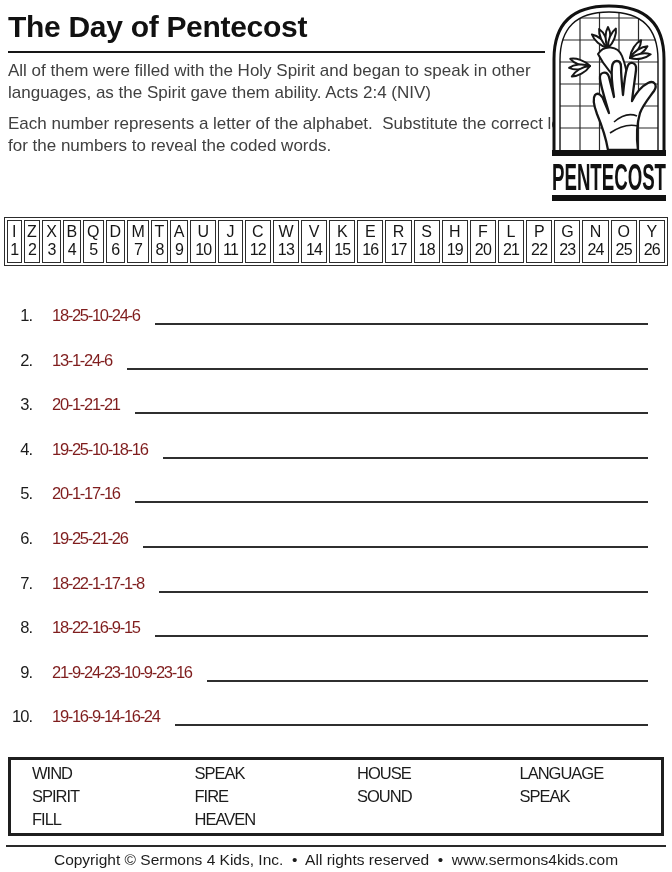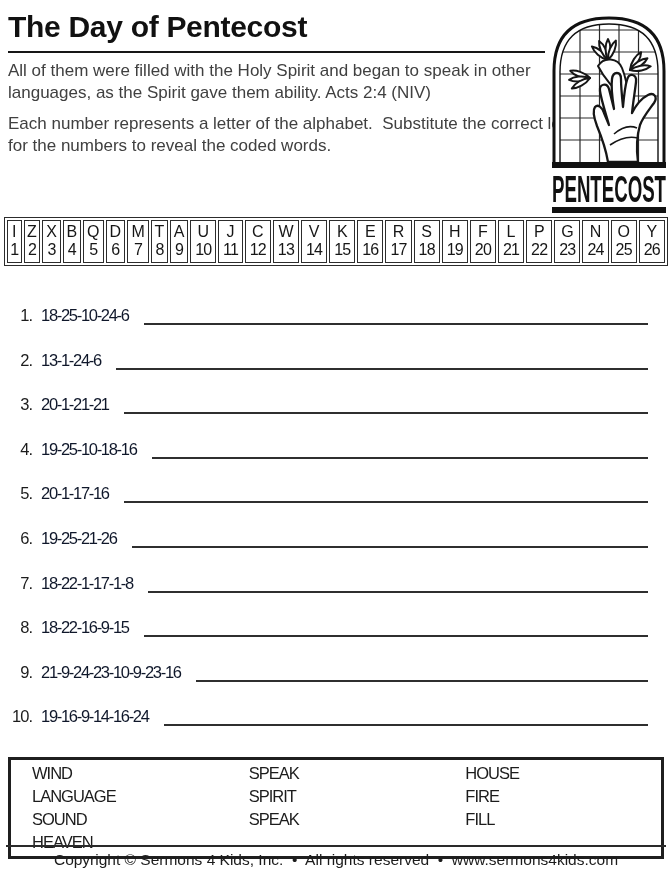--- a/index.html
+++ b/index.html
@@ -8,36 +8,36 @@
     font-family:"Liberation Sans", sans-serif; color:#1a1a1a; overflow:hidden;
   }
   
   .block-header { position:absolute; left:8px; top:10px; width:552px; }
   .page-title { margin:0; font-size:30px; line-height:34px; font-weight:bold; letter-spacing:-0.3px; color:#111; }
   .title-rule { width:537px; height:2px; background:#161616; margin-top:7px; }
   .intro { margin-top:7px; }
   .instructions { margin-top:9px; }
   .line { font-size:17px; line-height:22px; white-space:pre; color:#404040; }
   
-  .logo { position:absolute; top:14px; right:4px; width:118px; height:202px; }
+  .logo { position:absolute; top:2px; right:4px; width:118px; height:202px; }
   
   .block-cipher { position:absolute; left:4px; right:4px; top:217px; }
   table.cipher { width:100%; border-collapse:separate; border-spacing:2px; border:1px solid #2c2c2c; }
   table.cipher td { border:1px solid #2c2c2c; padding:2px 0 3px; text-align:center; vertical-align:middle; }
   .key-letter { font-size:16px; line-height:18px; color:#161616; }
   .key-number { font-size:16px; line-height:18px; letter-spacing:-0.8px; color:#161616; }
   
   .block-list { position:absolute; left:8px; right:24px; top:306px; }
   .puzzle-row { display:flex; align-items:flex-end; height:19px; margin-bottom:25.6px; }
   .p-num { width:24px; text-align:right; font-size:16.5px; letter-spacing:-1px; white-space:nowrap; color:#1c1c1c; }
-  .p-code { margin-left:9px; font-size:16.5px; letter-spacing:-1.3px; white-space:nowrap; color:#0f172a; }
+  .p-code { margin-left:20px; font-size:16.5px; letter-spacing:-1.3px; white-space:nowrap; color:#7f1d1d; }
   .p-blank { flex:1; margin-left:15px; height:0; border-bottom:2px solid #2f2f2f; }
   
   .block-wordbank { position:absolute; left:8px; right:8px; top:757px; border:3px solid #1f1f1f; padding:2px 0 3px; background:#fff; }
-  .wb-grid { display:grid; grid-template-columns:repeat(3,1fr); row-gap:1px; }
+  .wb-grid { display:grid; grid-template-columns:repeat(4,1fr); row-gap:1px; }
   .wb-cell { padding-left:21px; font-size:16.5px; letter-spacing:-1px; line-height:22px; color:#1c1c1c; }
   
   .block-footer { position:absolute; left:6px; right:6px; top:845px; }
   .footer-rule { height:1.5px; background:#2a2a2a; }
   .footer-text { margin-top:4px; text-align:center; font-size:15.5px; white-space:pre; color:#1c1c1c; }
 </style>
 </head>
 <body>
 
 <div class="page">

